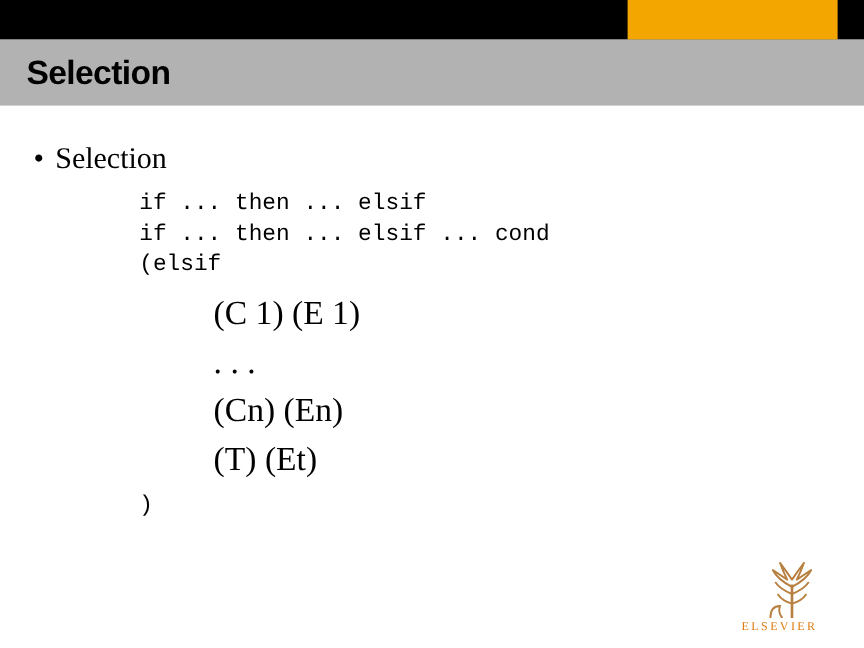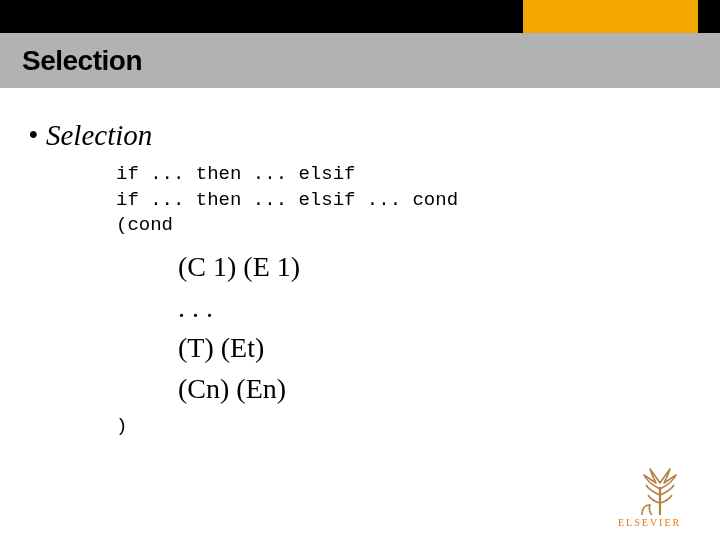--- a/index.html
+++ b/index.html
@@ -3,21 +3,21 @@
 <meta charset="utf-8">
 <style>
   * { margin: 0; padding: 0; box-sizing: border-box; }
   html, body { width: 720px; height: 540px; background: #fff; font-family: "Times New Roman", Times, serif; color: #000; }
   .slide { position: relative; width: 720px; height: 540px; }
   .top-bar { position: absolute; top: 0; left: 0; width: 720px; height: 33px; background: #000; }
   .orange-block { position: absolute; top: 0; right: 22px; width: 175px; height: 33px; background: #f4a600; }
   .title-bar { position: absolute; top: 33px; left: 0; width: 720px; height: 55px; background: #b2b2b2; display: flex; align-items: center; }
   .title-text { font-family: Arial, Helvetica, sans-serif; font-weight: 900; font-size: 28px; color: #000; padding-left: 22px; letter-spacing: -0.5px; }
   .content { position: absolute; top: 105px; left: 28px; right: 28px; }
-  .bullet-l1 { font-size: 29px; margin-bottom: 10px; margin-top: 14px; font-style: italic; }
+  .bullet-l1 { font-size: 25px; margin-bottom: 10px; margin-top: 14px; }
   .bullet-l1 .dot { display: inline-block; width: 18px; }
   .bullet-l2 { font-size: 24px; margin-left: 38px; margin-bottom: 8px; }
   .bullet-l2 .dash { display: inline-block; width: 18px; }
   .code-block { font-family: "Courier New", Courier, monospace; font-size: 19px; margin-left: 88px; margin-top: 10px; line-height: 1.35; white-space: pre; }
   .cond-list { font-size: 28px; margin-left: 150px; margin-top: 8px; line-height: 1.45; }
   .close-paren { font-family: "Courier New", Courier, monospace; font-size: 19px; margin-left: 88px; margin-top: 6px; }
   .logo { position: absolute; bottom: 12px; right: 18px; width: 84px; }
   .logo svg { display: block; }
   .logo-label { font-family: Georgia, "Times New Roman", serif; font-size: 10px; letter-spacing: 2px; color: #e07a10; margin-top: 2px; }
 </style>
@@ -30,26 +30,26 @@
   <div class="title-bar">
     <div class="title-text">Selection</div>
   </div>
 
   <div class="content">
     <div class="bullet-l1">
       <span class="dot">•</span><span>Selection</span>
     </div>
     <div class="code-block"><span>if ... then ... elsif</span>
 <span>if ... then ... elsif ... cond</span>
-<span>(cond</span></div>
+<span>(elsif</span></div>
     <div class="cond-list">
       <div>(C 1) (E 1)</div>
       <div>. . .</div>
+      <div>(Cn) (En)</div>
       <div>(T)  (Et)</div>
-      <div>(Cn) (En)</div>
     </div>
     <div class="close-paren">)</div>
   </div>
 
   <div class="logo">
     <svg viewBox="0 0 84 50" width="84" height="50">
       <rect x="0" y="0" width="84" height="50" fill="none"></rect>
       <line x1="42" y1="50" x2="42" y2="22" stroke="#b88040" stroke-width="2.2"></line>
       <path d="M42 24 Q30 18 26 10 Q32 14 38 18 Q34 10 32 4 Q38 12 42 18 Q46 12 52 4 Q50 10 46 18 Q52 14 58 10 Q54 18 42 24" fill="none" stroke="#b88040" stroke-width="1.6" stroke-linejoin="round"></path>
       <path d="M42 30 Q32 26 28 20 M42 30 Q52 26 56 20" fill="none" stroke="#b88040" stroke-width="1.6"></path>

